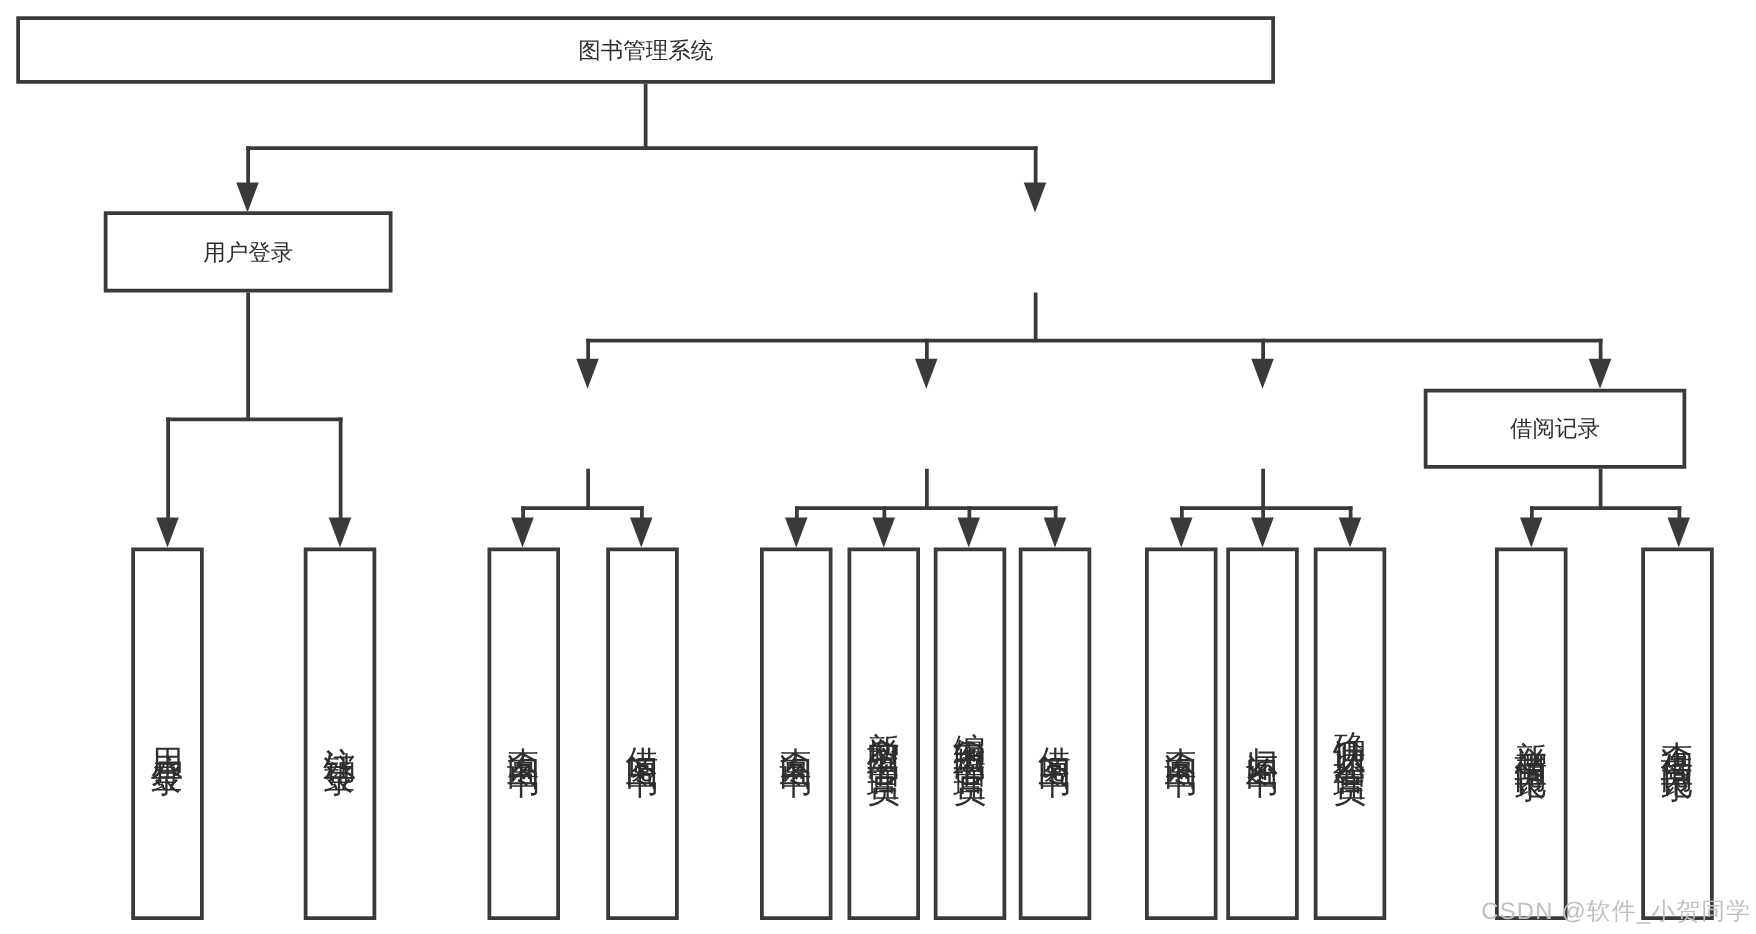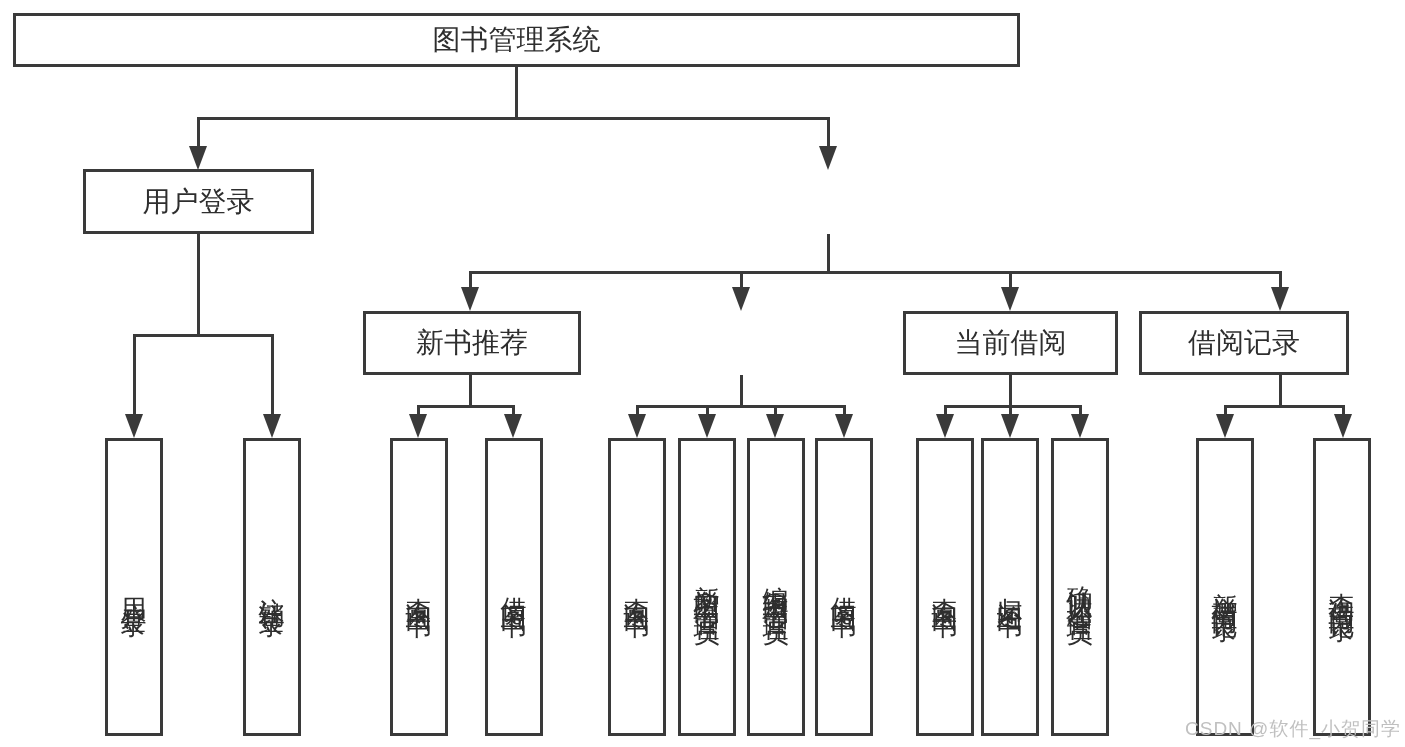--- a/index.html
+++ b/index.html
@@ -7,21 +7,21 @@
     position:relative;width:1405px;height:747px;overflow:hidden;
     background:var(--bg,#ffffff);
     font-family:"Liberation Sans","DejaVu Sans",sans-serif;
     color:var(--text,#2e2e2e);
   }
   .box{
     position:absolute;box-sizing:border-box;background:#ffffff;
     border:3px solid var(--line,#3a3a3a);
     display:flex;align-items:center;justify-content:center;
   }
-  .lbl{font-size:28px;line-height:1;white-space:nowrap;}
+  .lbl{font-size:18px;line-height:1;white-space:nowrap;}
   .vbox .lbl{
     writing-mode:vertical-rl;text-orientation:mixed;
     font-size:26px;letter-spacing:5px;line-height:1;white-space:nowrap;
   }
   .vline,.hline{position:absolute;background:var(--line,#3a3a3a);}
   .arrow{
     position:absolute;width:0;height:0;
     border-left:9px solid transparent;border-right:9px solid transparent;
     border-top:24px solid var(--line,#3a3a3a);
   }
@@ -62,26 +62,20 @@
   <div class="hline" style="left:469px;top:271px;width:813px;height:3px;"></div>
   <div class="vline" style="left:469px;top:271px;width:3px;height:20px;"></div>
   <div class="arrow" style="left:461px;top:287px;"></div>
   <div class="vline" style="left:740px;top:271px;width:3px;height:20px;"></div>
   <div class="arrow" style="left:732px;top:287px;"></div>
   <div class="vline" style="left:1009px;top:271px;width:3px;height:20px;"></div>
   <div class="arrow" style="left:1001px;top:287px;"></div>
   <div class="vline" style="left:1279px;top:271px;width:3px;height:20px;"></div>
   <div class="arrow" style="left:1271px;top:287px;"></div>
 
-  <div class="box" style="left:363px;top:311px;width:218px;height:64px;">
-    <span class="lbl">新书推荐</span>
-  </div>
-  <div class="box" style="left:903px;top:311px;width:215px;height:64px;">
-    <span class="lbl">当前借阅</span>
-  </div>
   <div class="box" style="left:1139px;top:311px;width:210px;height:64px;">
     <span class="lbl">借阅记录</span>
   </div>
 
   <div class="vline" style="left:469px;top:375px;width:3px;height:33px;"></div>
   <div class="hline" style="left:417px;top:405px;width:98px;height:3px;"></div>
   <div class="vline" style="left:417px;top:405px;width:3px;height:12px;"></div>
   <div class="arrow" style="left:409px;top:414px;"></div>
   <div class="vline" style="left:512px;top:405px;width:3px;height:12px;"></div>
   <div class="arrow" style="left:504px;top:414px;"></div>

